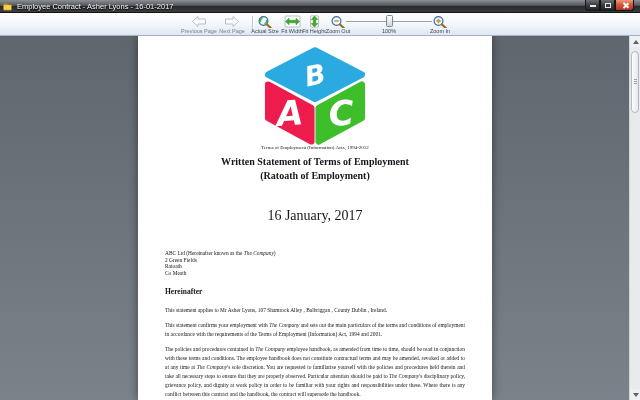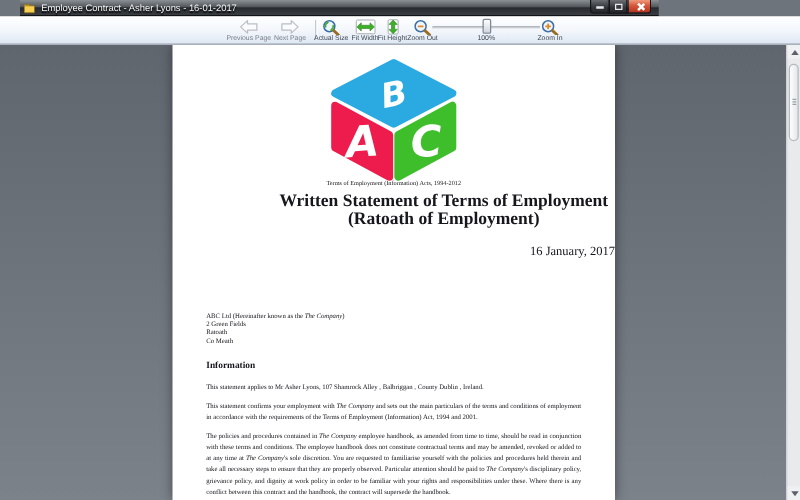--- a/index.html
+++ b/index.html
@@ -2,21 +2,21 @@
 <html><head>
 <meta charset="utf-8">
 <style>
   * { box-sizing: border-box; margin: 0; padding: 0; }
   html,body { width: 640px; height: 400px; overflow: hidden; }
   body { font-family: "Liberation Sans", sans-serif; cursor: default; }
   #app { position: relative; width: 640px; height: 400px; background: #6d747c; }
 
   
   .titlebar {
-    position: absolute; left: 16px; top: 0; width: 511px; height: 13px;
+    position: absolute; left: 0; top: 0; width: 640px; height: 13px;
     background: linear-gradient(180deg,#8b9094 0%,#54585c 45%,#272a2d 52%,#3a3d41 100%);
     border-bottom: 1px solid #121315;
   }
   .app-icon { position: absolute; left: 3px; top: 2px; width: 9px; height: 9px; }
   .win-title {
     position: absolute; left: 17px; top: 0; height: 13px; line-height: 13px;
     font-size: 7.5px; color: #f4f6f8; text-shadow: 0 1px 1px #000; white-space: nowrap;
   }
   .win-controls { position: absolute; right: 6px; top: 0; height: 11px; display: flex; }
   .win-btn {
@@ -63,22 +63,22 @@
     background: linear-gradient(180deg,#60666e 0%,#7b828a 100%); overflow: hidden;
   }
   .page {
     position: absolute; left: 138px; top: 0; width: 354px; height: 364px;
     background: #ffffff; box-shadow: 0 0 9px rgba(0,0,0,0.45);
     font-family: "Liberation Serif", serif; color: #16161d;
   }
   .logo-wrap { position: absolute; left: 50%; top: 8px; transform: translateX(-50%); }
   .doc-caption { position: absolute; left: 0; top: 109px; width: 100%; text-align: center; font-size: 5px; }
   .doc-title { position: absolute; left: 0; top: 119px; width: 100%; text-align: center;
-    font-size: 14px; line-height: 13.5px; font-weight: 600; margin-left: 40px; }
-  .doc-date { position: absolute; left: 0; top: 160px; width: 100%; text-align: right; font-size: 10px; }
+    font-size: 10px; line-height: 13.5px; font-weight: 600; }
+  .doc-date { position: absolute; left: 0; top: 172px; width: 100%; text-align: center; font-size: 14px; }
   .addr { position: absolute; left: 27px; top: 214px; font-size: 5.4px; line-height: 6.5px; }
   .intro-h { position: absolute; left: 27px; top: 251px; font-size: 7.5px; font-weight: bold; }
   .paras { position: absolute; left: 27px; right: 27px; top: 270px; font-size: 5.4px; line-height: 9px; }
   .paras p { margin: 0 0 6px 0; text-align: justify; }
 
   
   .scrollbar { position: absolute; right: 0; top: 36px; width: 11px; height: 364px;
     background: #e9eaec; border-left: 1px solid #d2d4d8; }
   .sb-btn { position: absolute; left: 0; width: 11px; height: 11px; background: #eff0f2; }
   .sb-btn.up { top: 0; } .sb-btn.down { bottom: 0; }
@@ -212,21 +212,21 @@
 
       <div class="doc-date">16 January, 2017</div>
 
       <div class="addr">
         <div><span>ABC Ltd (Hereinafter known as the </span><span style="font-style: italic;">The Company</span><span>)</span></div>
         <div><span>2 Green Fields</span></div>
         <div><span>Ratoath</span></div>
         <div><span>Co Meath</span></div>
       </div>
 
-      <div class="intro-h">Information</div>
+      <div class="intro-h">Hereinafter</div>
 
       <div class="paras">
         <p><span>This statement applies to Mr Asher Lyons, 107 Shamrock Alley , Balbriggan , County Dublin , Ireland.</span></p>
         <p><span>This statement confirms your employment with </span><span style="font-style: italic;">The Company</span><span> and sets out the main particulars of the terms and conditions of employment in accordance with the requirements of the Terms of Employment (Information) Act, 1994 and 2001.</span></p>
         <p><span>The policies and procedures contained in </span><span style="font-style: italic;">The Company</span><span> employee handbook, as amended from time to time, should be read in conjunction with these terms and conditions. The employee handbook does not constitute contractual terms and may be amended, revoked or added to at any time at </span><span style="font-style: italic;">The Company</span><span>'s sole discretion. You are requested to familiarise yourself with the policies and procedures held therein and take all necessary steps to ensure that they are properly observed. Particular attention should be paid to </span><span style="font-style: italic;">The Company</span><span>'s disciplinary policy, grievance policy, and dignity at work policy in order to be familiar with your rights and responsibilities under these. Where there is any conflict between this contract and the handbook, the contract will supersede the handbook.</span></p>
       </div>
     </div>
   </div>
 
   <div class="scrollbar">

